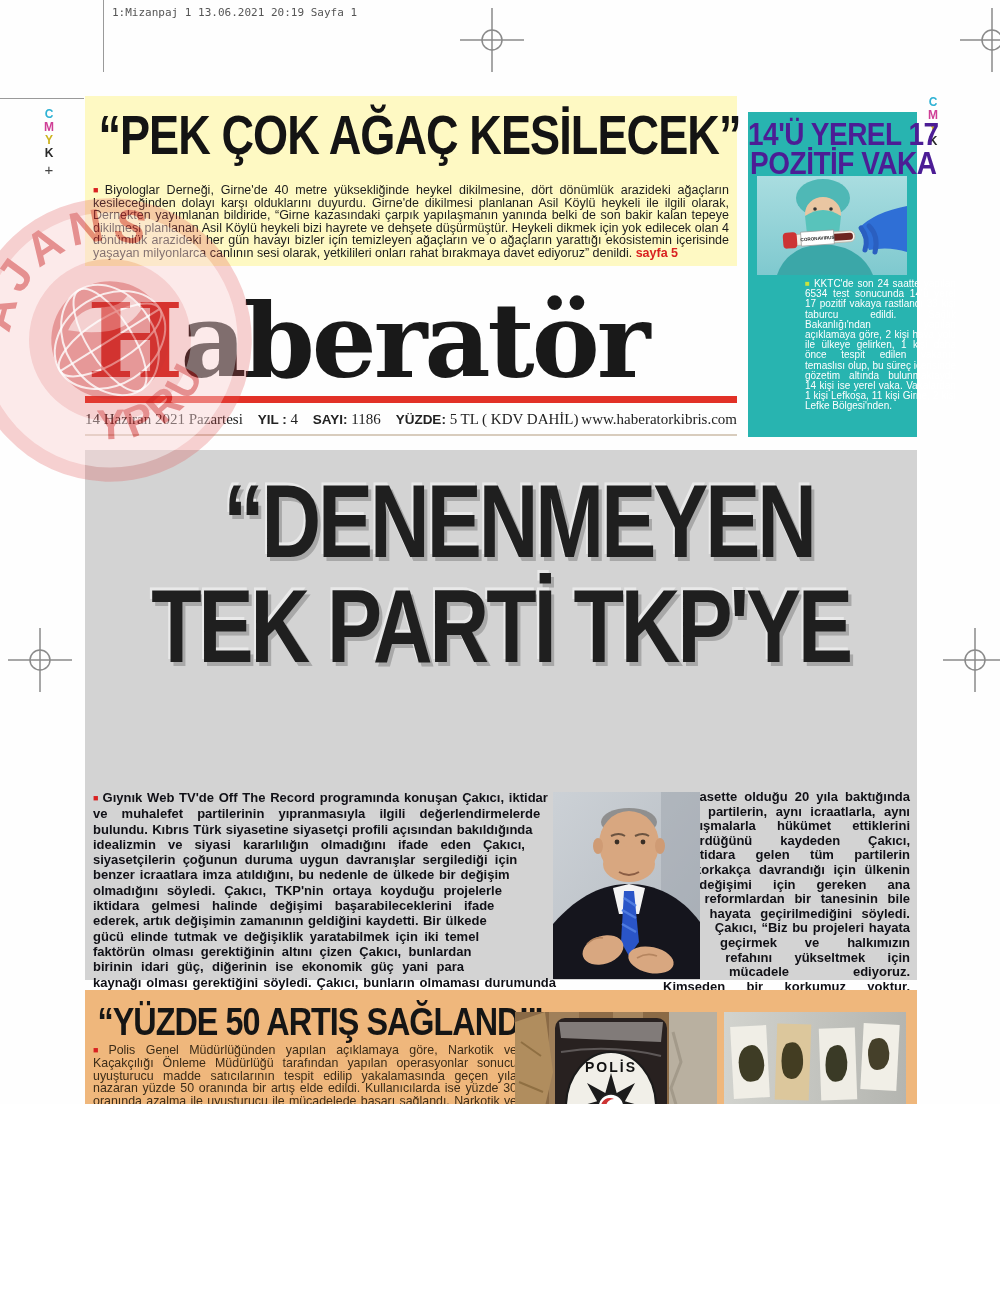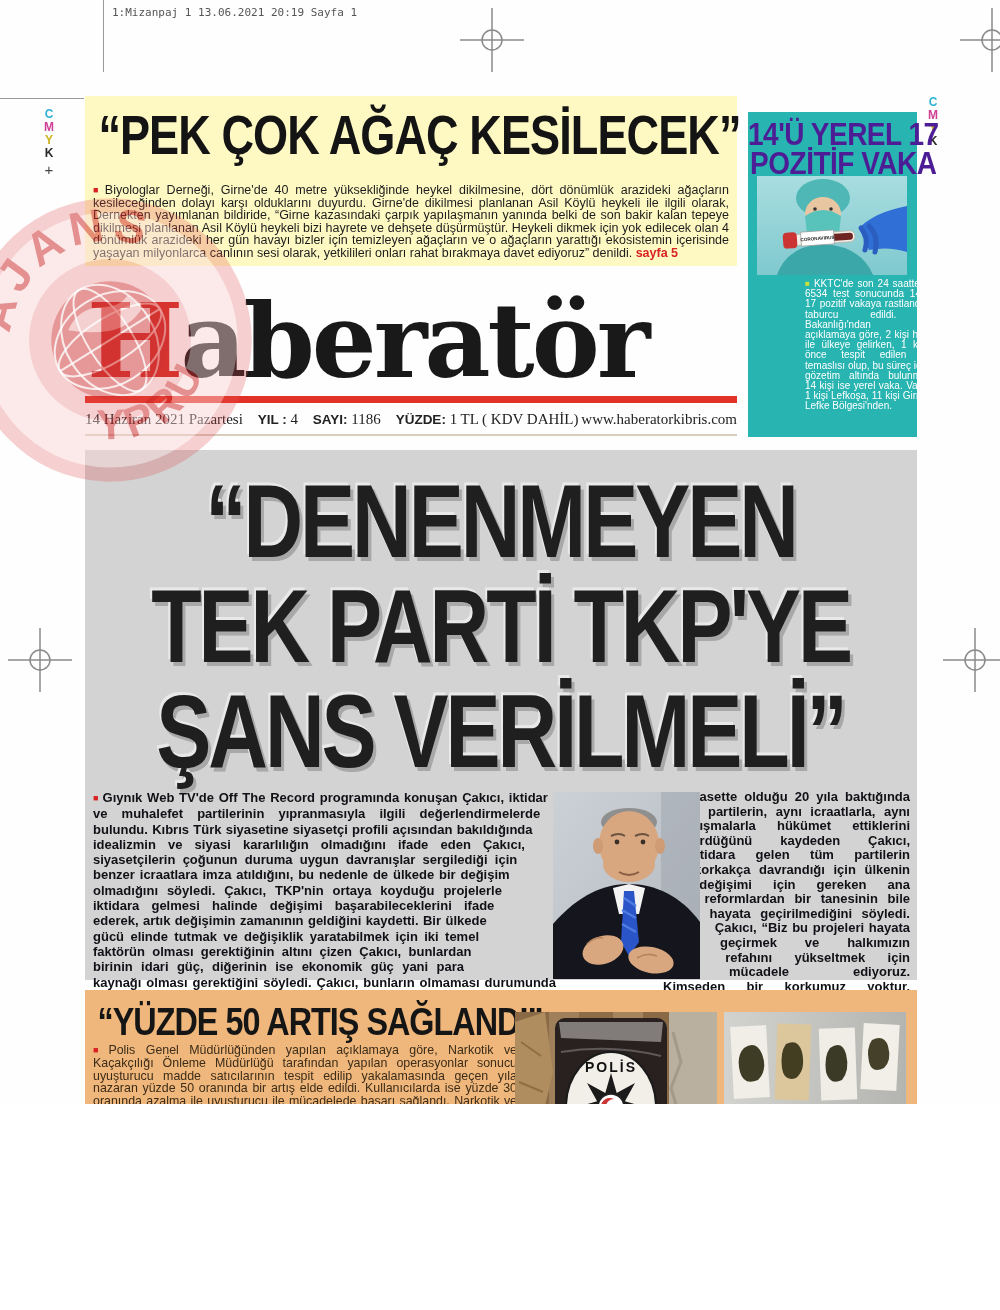--- a/index.html
+++ b/index.html
@@ -172,29 +172,28 @@
     <div class="teal-body"><span class="bullet-lime">■</span><span>KKTC'de son 24 saatte yapılan 6534 test sonucunda 14'ü yerel 17 pozitif vakaya rastlandı 33 kişi taburcu edildi. Sağlık Bakanlığı'ndan yapılan açıklamaya göre, 2 kişi hava yolu ile ülkeye gelirken, 1 kişi daha önce tespit edilen vakanın temaslısı olup, bu süreç içerisinde gözetim altında bulunmaktaydı. 14 kişi ise yerel vaka. Vakalardan 1 kişi Lefkoşa, 11 kişi Girne, 2 kişi Lefke Bölgesi'nden.</span></div>
   </div>
 
   <div class="abs masthead">
     <div class="mast-title"><span class="red-h">H</span><span>aberatör</span></div>
     <div class="mast-rule"></div>
     <div class="dateline">
       <span>14 Haziran 2021 Pazartesi</span>
       <span><b>YIL :</b> <span>4</span></span>
       <span><b>SAYI:</b> <span>1186</span></span>
-      <span><b>YÜZDE:</b> <span>1 TL ( KDV DAHİL)</span></span>
+      <span><b>YÜZDE:</b> <span>5 TL ( KDV DAHİL)</span></span>
       <span>www.haberatorkibris.com</span>
     </div>
   </div>
 
   <div class="abs gray-box">
-    <div class="main-hl-line" style="top:12px;"><span class="stretch">“DENENMEYEN</span></div>
+    <div class="main-hl-line" style="top:12px;padding-left:18px;"><span class="stretch">“DENENMEYEN</span></div>
     <div class="main-hl-line" style="top:117px;text-align:center;"><span class="stretch">TEK PARTİ TKP'YE</span></div>
-    <div class="main-hl-line" style="top:222px;"><span class="stretch">ŞANS VERİLMELİ”</span></div>
 
     <div class="col col-left"><span class="spacer-r"></span><span class="bullet-red">■</span><span>Gıynık Web TV'de Off The Record programında konuşan Çakıcı, iktidar ve muhalefet partilerinin yıpranmasıyla ilgili değerlendirmelerde bulundu. Kıbrıs Türk siyasetine siyasetçi profili açısından bakıldığında idealizmin ve siyasi kararlılığın olmadığını ifade eden Çakıcı, siyasetçilerin çoğunun duruma uygun davranışlar sergilediği için benzer icraatlara imza atıldığını, bu nedenle de ülkede bir değişim olmadığını söyledi. Çakıcı, TKP'nin ortaya koyduğu projelerle iktidara gelmesi halinde değişimi başarabileceklerini ifade ederek, artık değişimin zamanının geldiğini kaydetti. Bir ülkede gücü elinde tutmak ve değişiklik yaratabilmek için iki temel faktörün olması gerektiğinin altını çizen Çakıcı, bunlardan birinin idari güç, diğerinin ise ekonomik güç yani para kaynağı olması gerektiğini söyledi. Çakıcı, bunların olmaması durumunda ise iktidara gelen siyasi partilerin günü geçiştiren adımlar attığını ve böyle olunca da umut vaat etmeyen günümüz siyasetçi profilinin oluştuğunu belirtti.</span></div>
 
     <div class="col col-right"><span class="spacer-l"></span><span class="bullet-red">■</span><span>Siyasette olduğu 20 yıla baktığında aynı partilerin, aynı icraatlarla, aynı tartışmalarla hükümet ettiklerini gördüğünü kaydeden Çakıcı, iktidara gelen tüm partilerin korkakça davrandığı için ülkenin değişimi için gereken ana reformlardan bir tanesinin bile hayata geçirilmediğini söyledi. Çakıcı, “Biz bu projeleri hayata geçirmek ve halkımızın refahını yükseltmek için mücadele ediyoruz. Kimseden bir korkumuz yoktur. Gereğini geldiğimizde yapacağımızdan kimsenin kuşkusu olmasın” dedi.</span><span class="sayfa-line pageref">sayfa 4</span></div>
 
     <svg class="leader-photo" viewBox="0 0 147 187" preserveAspectRatio="none">
       <defs>
           <linearGradient id="pbg" x1="0" y1="0" x2="1" y2="1">
         <stop offset="0" stop-color="#ccd1d6"></stop>
             <stop offset="1" stop-color="#b3b9c0"></stop>

